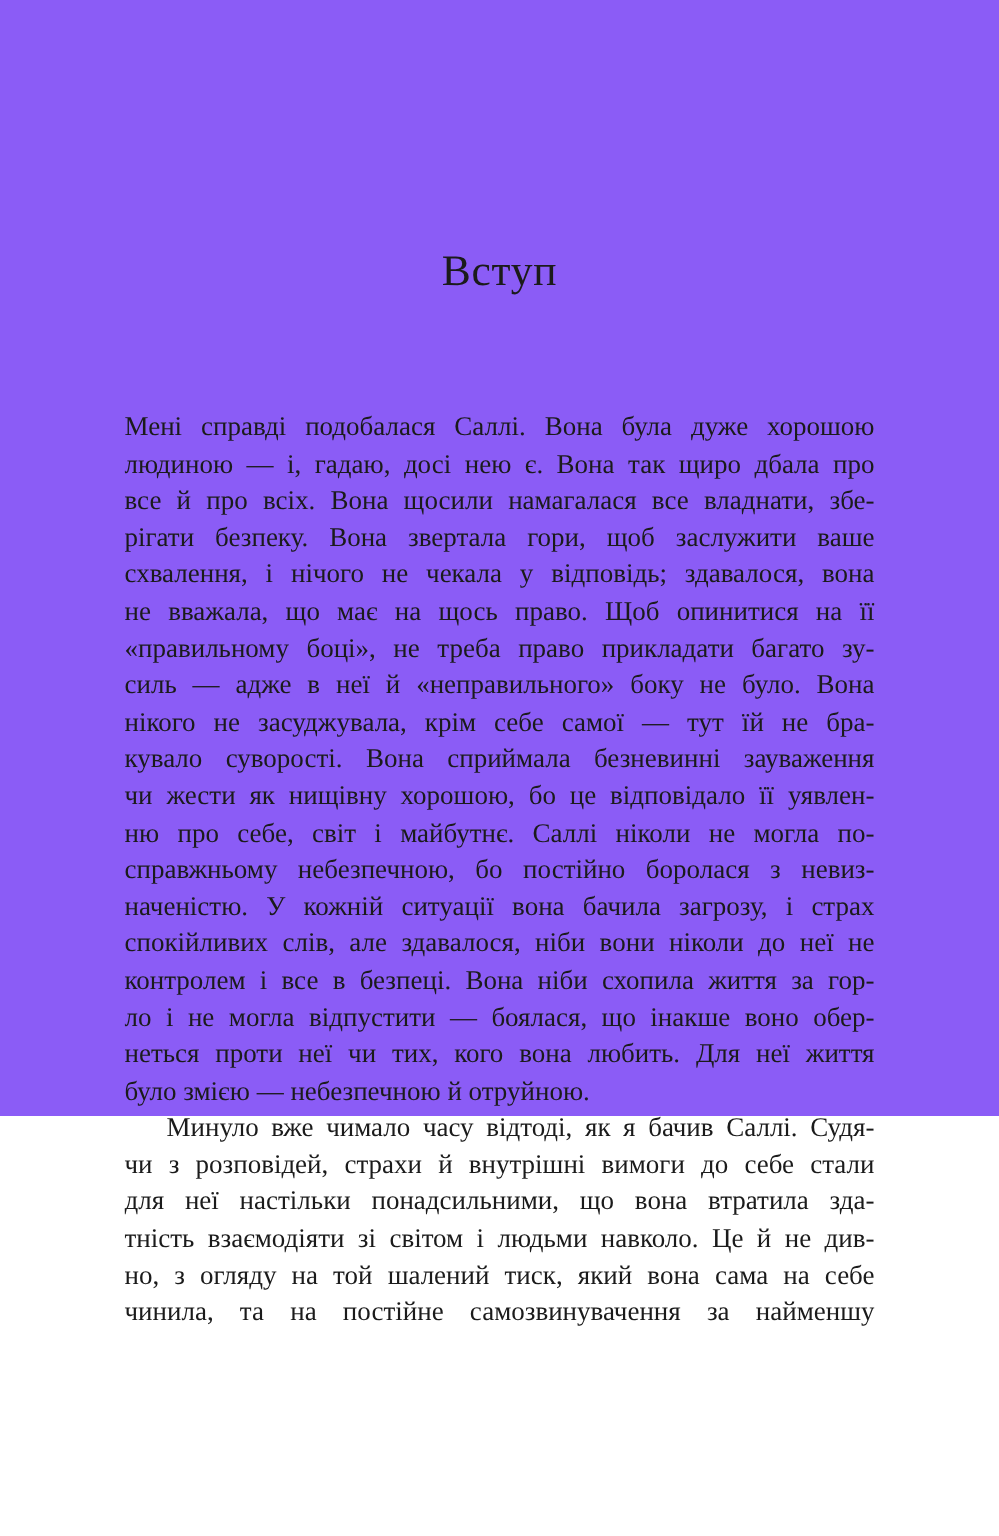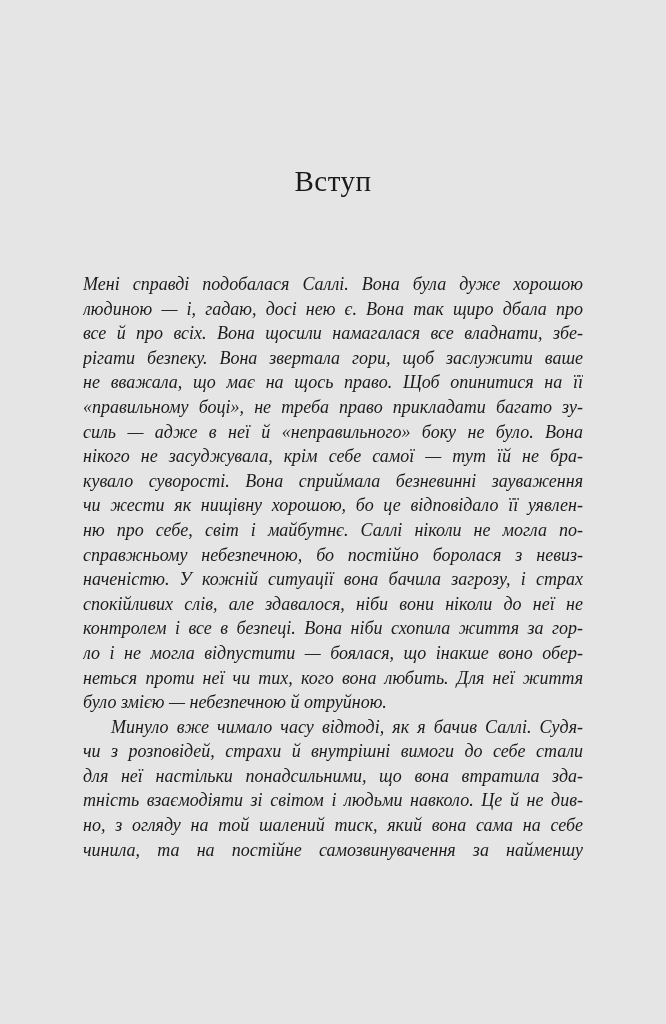--- a/index.html
+++ b/index.html
@@ -10,22 +10,22 @@
   body {
     width: 666px;
     height: 1024px;
     overflow: hidden;
     font-family: "Liberation Serif", "DejaVu Serif", serif;
     color: #161616;
   }
   .page {
     position: relative;
     width: 666px;
-    height: 1024px;
-    background: #e5e5e5;
+    height: 744px;
+    background: #8b5cf6;
   }
   .chapter-title {
     position: absolute;
     top: 165px;
     left: 0;
     width: 666px;
     margin: 0;
     text-align: center;
     font-size: 29px;
     font-weight: 400;
@@ -43,41 +43,41 @@
   }
   .paragraph {
     margin: 0;
     padding: 0;
   }
   .line {
     text-align: justify;
     text-align-last: justify;
     height: 24.6px;
     overflow: hidden;
-    font-style: italic;
   }
   .line.last-line {
     text-align: right;
     text-align-last: left;
   }
   .line.indent {
     text-indent: 28px;
   }
 </style>
 </head>
 <body>
 
 <div class="page">
   <h1 class="chapter-title">Вступ</h1>
   <div class="body-text">
       <div class="paragraph">
         <div class="line" style="">Мені справді подобалася Саллі. Вона була дуже хорошою</div>
         <div class="line" style="">людиною — і, гадаю, досі нею є. Вона так щиро дбала про</div>
         <div class="line" style="">все й про всіх. Вона щосили намагалася все владнати, збе-</div>
         <div class="line" style="">рігати безпеку. Вона звертала гори, щоб заслужити ваше</div>
+        <div class="line" style="">схвалення, і нічого не чекала у відповідь; здавалося, вона</div>
         <div class="line" style="">не вважала, що має на щось право. Щоб опинитися на її</div>
         <div class="line" style="">«правильному боці», не треба право прикладати багато зу-</div>
         <div class="line" style="">силь — адже в неї й «неправильного» боку не було. Вона</div>
         <div class="line" style="">нікого не засуджувала, крім себе самої — тут їй не бра-</div>
         <div class="line" style="">кувало суворості. Вона сприймала безневинні зауваження</div>
         <div class="line" style="">чи жести як нищівну хорошою, бо це відповідало її уявлен-</div>
         <div class="line" style="">ню про себе, світ і майбутнє. Саллі ніколи не могла по-</div>
         <div class="line" style="">справжньому небезпечною, бо постійно боролася з невиз-</div>
         <div class="line" style="">наченістю. У кожній ситуації вона бачила загрозу, і страх</div>
         <div class="line" style="">спокійливих слів, але здавалося, ніби вони ніколи до неї не</div>

